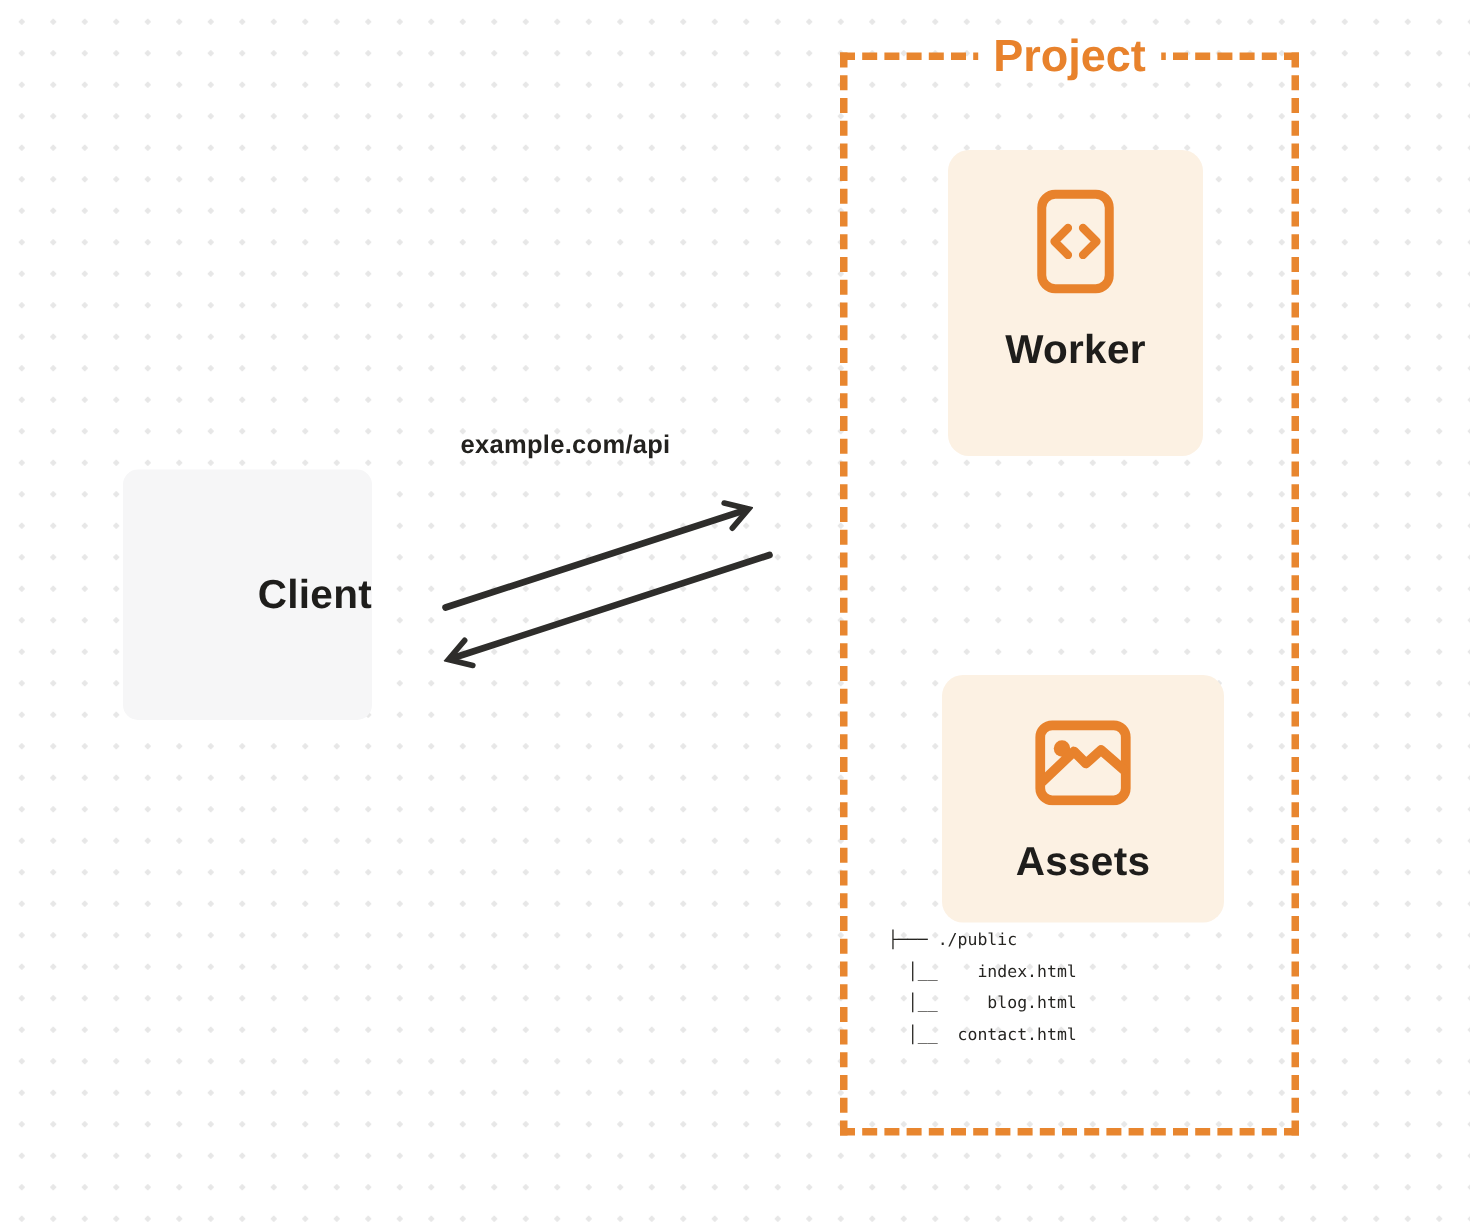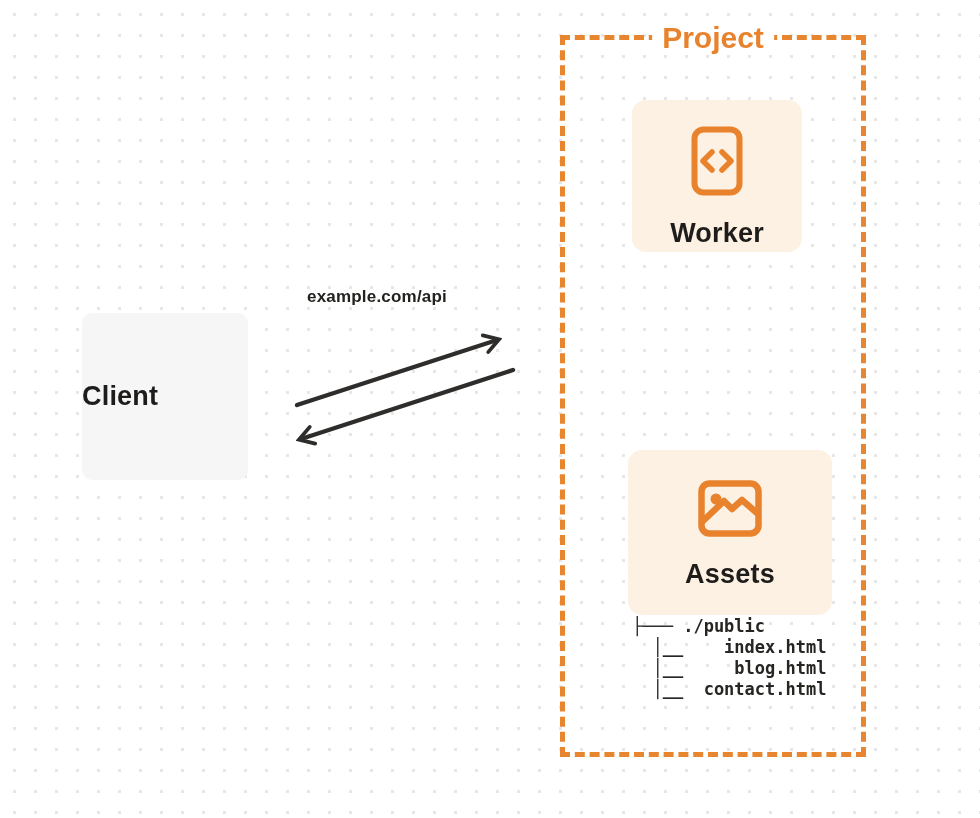--- a/index.html
+++ b/index.html
@@ -16,21 +16,21 @@
     background-image: radial-gradient(circle, #e7e7e7 1.7px, rgba(255,255,255,0) 1.9px);
     background-size: 21px 21px;
     background-position: 4px 4px;
   }
   .client-box {
     position: absolute;
     left: 82px; top: 313px;
     width: 166px; height: 167px;
     background: #f6f6f7;
     border-radius: 10px;
-    display: flex; align-items: center; justify-content: flex-start;
+    display: flex; align-items: center; justify-content: flex-end;
   }
   .node-label {
     font-size: 27px;
     font-weight: 700;
     color: #1e1d1b;
     letter-spacing: 0.2px;
   }
   .request-label {
     position: absolute;
     left: 307px; top: 287px;
@@ -67,36 +67,36 @@
     position: absolute;
     box-sizing: border-box;
     background: #fcf1e3;
     border-radius: 14px;
     display: flex;
     flex-direction: column;
     align-items: center;
   }
   .card-worker {
     left: 632px; top: 100px;
-    width: 170px; height: 152px;
+    width: 170px; height: 204px;
     padding-top: 26px;
   }
   .card-assets {
     left: 628px; top: 450px;
-    width: 204px; height: 165px;
+    width: 188px; height: 165px;
     padding-top: 30px;
   }
   .card .node-label { margin-top: 22px; }
   .file-tree {
     position: absolute;
-    left: 632px; top: 616px;
+    left: 592px; top: 616px;
     margin: 0;
     font-family: "DejaVu Sans Mono", "Liberation Mono", monospace;
-    font-size: 17px;
-    font-weight: 700;
+    font-size: 11px;
+    font-weight: 400;
     line-height: 21px;
     color: #262522;
     white-space: pre;
   }
 </style>
 </head>
 <body>
 
 <div class="canvas">
 

